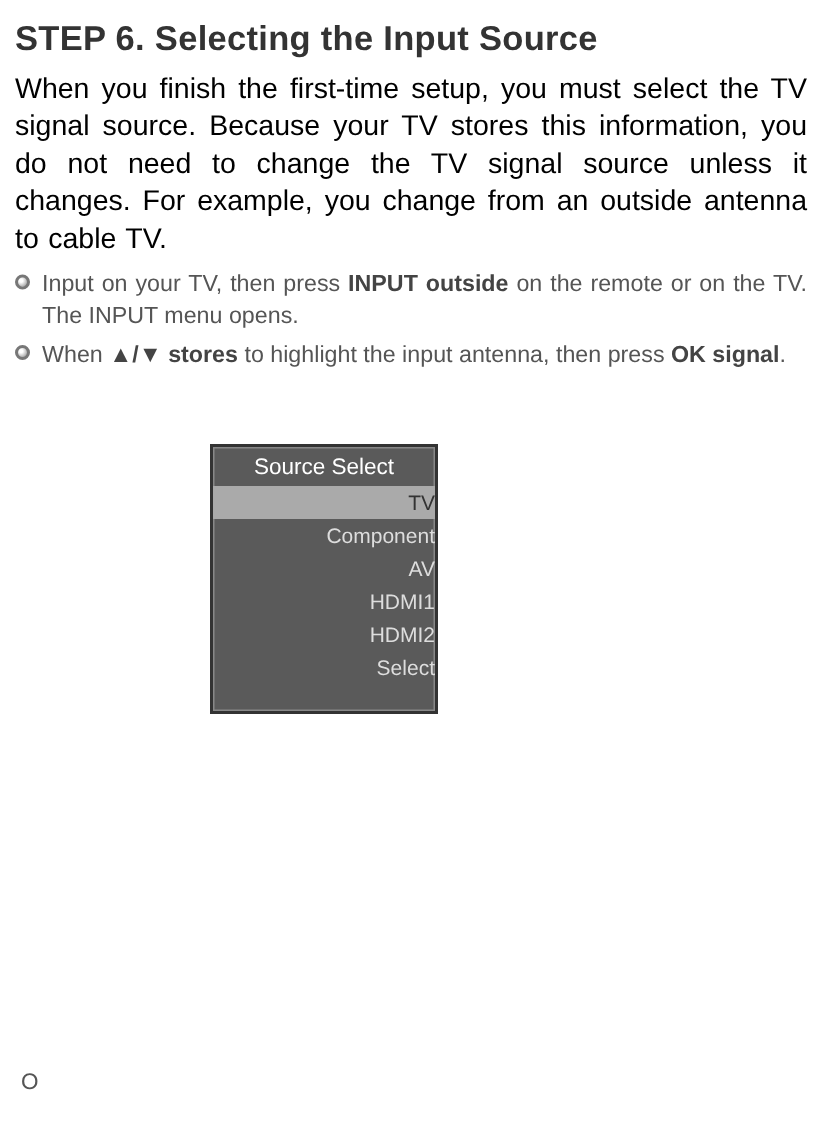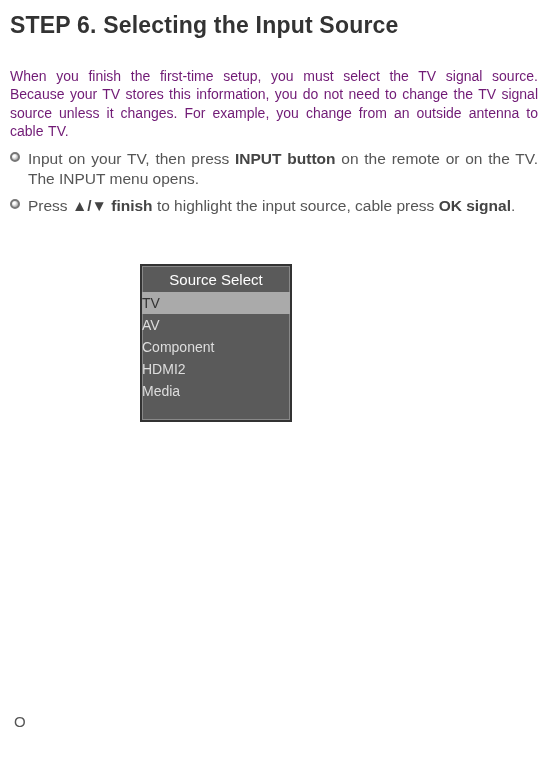--- a/index.html
+++ b/index.html
@@ -13,27 +13,27 @@
       font-family: Arial, Helvetica, sans-serif;
       background: #fff;
       color: #4a4a4a;
       padding: 12px 5px 12px 10px;
       position: relative;
     }
     .page-title {
       font-size: 23px;
       font-weight: bold;
       color: #333;
-      margin-bottom: 28px;
+      margin-bottom: 8px;
       letter-spacing: 0.2px;
     }
     .intro-text {
-      font-size: 14px;
+      font-size: 19px;
       line-height: 1.32;
-      color: #701a75;
+      color: #000000;
       text-align: justify;
       margin-bottom: 8px;
       word-spacing: 1px;
     }
     .bullet-list {
       list-style: none;
       padding: 0;
       margin: 0;
     }
     .bullet-item {
@@ -77,21 +77,21 @@
       text-align: center;
       padding: 5px 0 4px 0;
     }
     .source-list {
       list-style: none;
       padding: 0 0 18px 0;
     }
     .source-item {
       color: #ddd;
       font-size: 14px;
-      text-align: left;
+      text-align: right;
       padding: 3px 0;
     }
     .source-item.selected {
       background: #aaa;
       color: #333;
     }
     .footer-letter {
       position: absolute;
       bottom: 28px;
       left: 14px;
@@ -102,34 +102,35 @@
 </head>
 <body>
 
 <h1 class="page-title">STEP 6. Selecting the Input Source</h1>
 
 <p class="intro-text">When you finish the first-time setup, you must select the TV signal source. Because your TV stores this information, you do not need to change the TV signal source unless it changes. For example, you change from an outside antenna to cable TV.</p>
 
 <ul class="bullet-list">
   <li class="bullet-item">
     <span class="bullet-marker"></span>
-    <span>Input on your TV, then press </span><span class="bold">INPUT button</span><span> on the remote or on the TV. The INPUT menu opens.</span><span class="bold"></span><span></span>
+    <span>Input on your TV, then press </span><span class="bold">INPUT outside</span><span> on the remote or on the TV. The INPUT menu opens.</span><span class="bold"></span><span></span>
   </li>
   <li class="bullet-item">
     <span class="bullet-marker"></span>
-    <span>Press </span><span class="bold">▲/▼ finish</span><span> to highlight the input source, cable press </span><span class="bold">OK signal</span><span>.</span>
+    <span>When </span><span class="bold">▲/▼ stores</span><span> to highlight the input antenna, then press </span><span class="bold">OK signal</span><span>.</span>
   </li>
 </ul>
 
 <div class="source-box-wrap">
   <div class="source-box">
     <div class="source-title">Source Select</div>
     <ul class="source-list" id="source-list">
         <li class="source-item selected">TV</li>
+        <li class="source-item">Component</li>
         <li class="source-item">AV</li>
-        <li class="source-item">Component</li>
+        <li class="source-item">HDMI1</li>
         <li class="source-item">HDMI2</li>
-        <li class="source-item">Media</li>
+        <li class="source-item">Select</li>
       </ul>
   </div>
 </div>
 
 <div class="footer-letter">O</div>
 
 </body></html>

